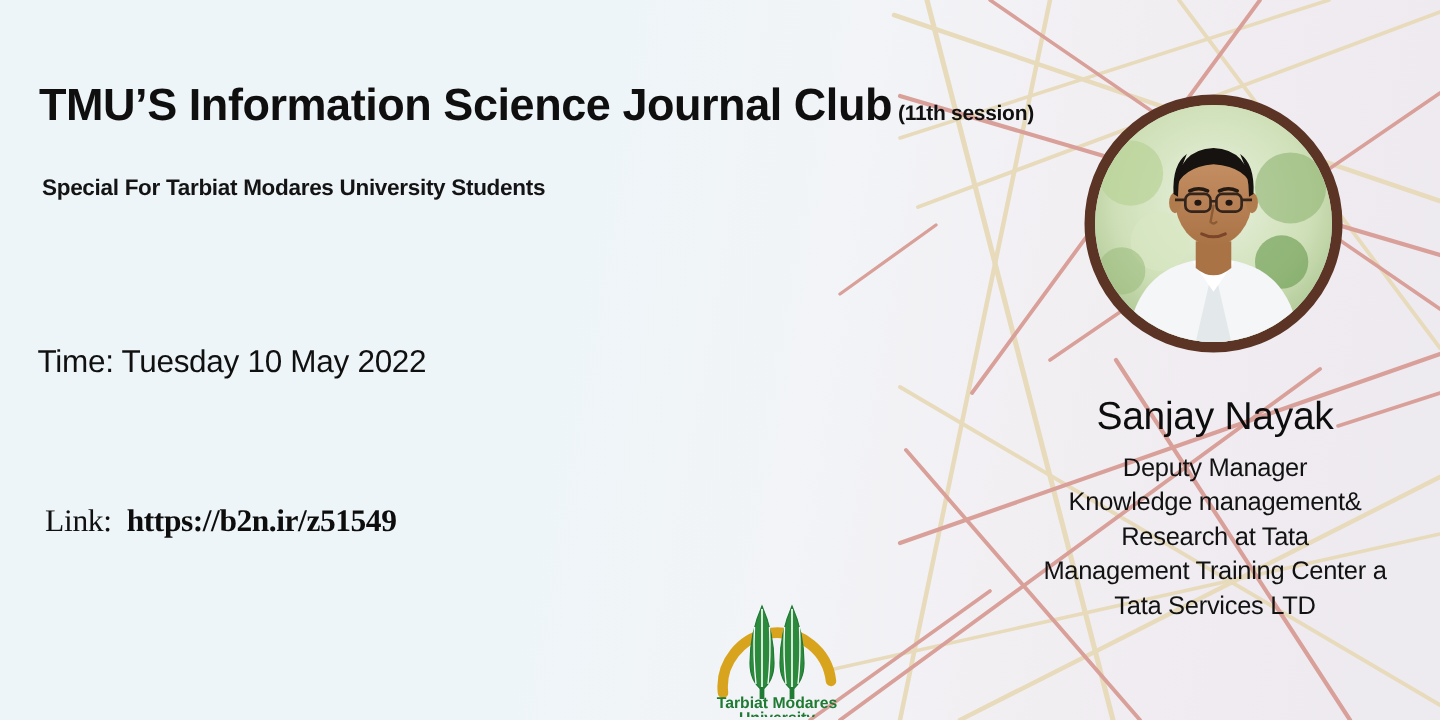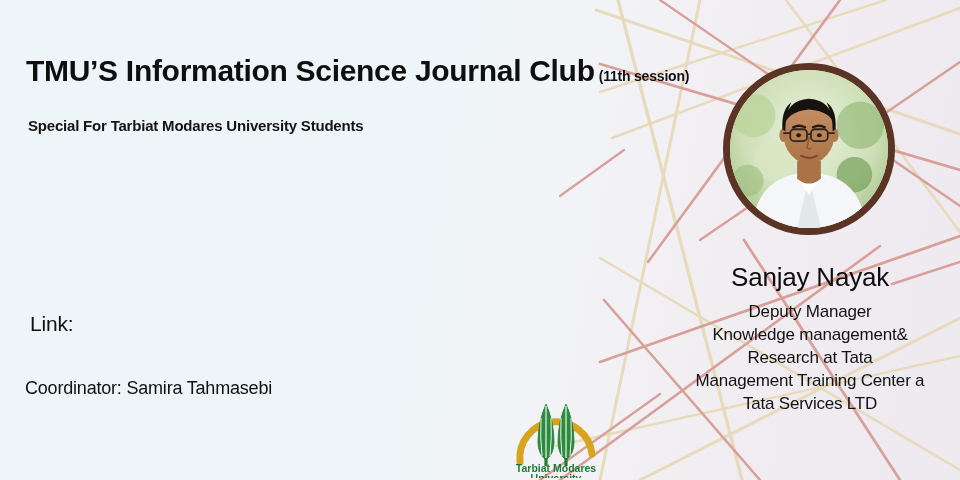--- a/index.html
+++ b/index.html
@@ -99,24 +99,25 @@
     font-size: 20px;
     font-weight: 400;
     color: #101010;
     letter-spacing: -0.2px;
     white-space: nowrap;
   }
 
   .link-row {
     position: absolute;
     left: 30px;
-    top: 312px;
+    top: 335px;
     white-space: nowrap;
     display: flex;
     align-items: center;
+    font-family: Liberation Serif, serif;
   }
   .link-label {
     font-size: 21px;
     font-weight: 400;
     color: #101010;
     letter-spacing: -0.2px;
   }
   .link-url {
     font-size: 21px;
     font-weight: 700;
@@ -174,21 +175,21 @@
     font-weight: 400;
     color: #121212;
     line-height: 23px;
     letter-spacing: -0.2px;
   }
   .speaker-role div { white-space: nowrap; }
 
   
   .logo-wrap {
     position: absolute;
-    left: 506px;
+    left: 468px;
     top: 396px;
     width: 100px;
     height: 82px;
   }
   .logo-svg { display: block; width: 100%; height: 100%; }
 </style>
 </head>
 <body>
 
 <div id="poster">
@@ -222,27 +223,28 @@
 
   <div class="left-col">
 
     <div class="title-line">
       <span class="title-main">TMU’S Information Science Journal Club</span><span class="title-sub">(11th session)</span>
     </div>
 
     <div class="special-line">Special For Tarbiat Modares University Students</div>
 
 
+    <div class="time-line1">Time: Tuesday 10 May 2022</div>
 
 
     <div class="link-row">
       <span class="link-label">Link:</span>
+      <span class="link-url">https://b2n.ir/z51549</span>
     </div>
 
-    <div class="coordinator-line">Coordinator: Samira Tahmasebi</div>
   </div>
 
   <div class="photo-wrap">
     <svg class="photo-svg" viewBox="0 0 160 160" preserveAspectRatio="xMidYMid slice">
       <defs>
         <radialGradient id="bgGreen" cx="50%" cy="40%" r="75%">
           <stop offset="0%" stop-color="#e9f0dd"></stop>
           <stop offset="55%" stop-color="#cfe0b8"></stop>
           <stop offset="100%" stop-color="#9ab87e"></stop>
         </radialGradient>

